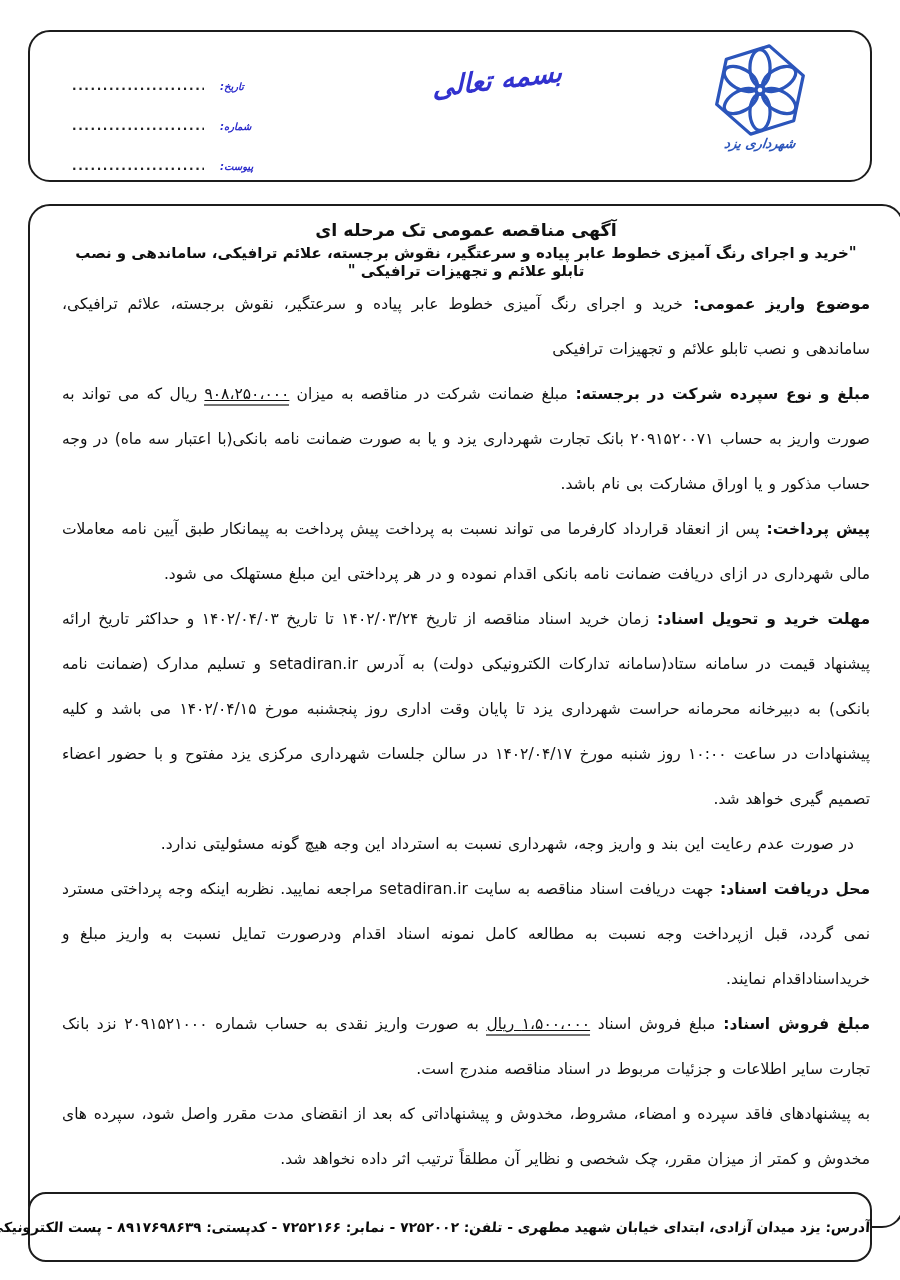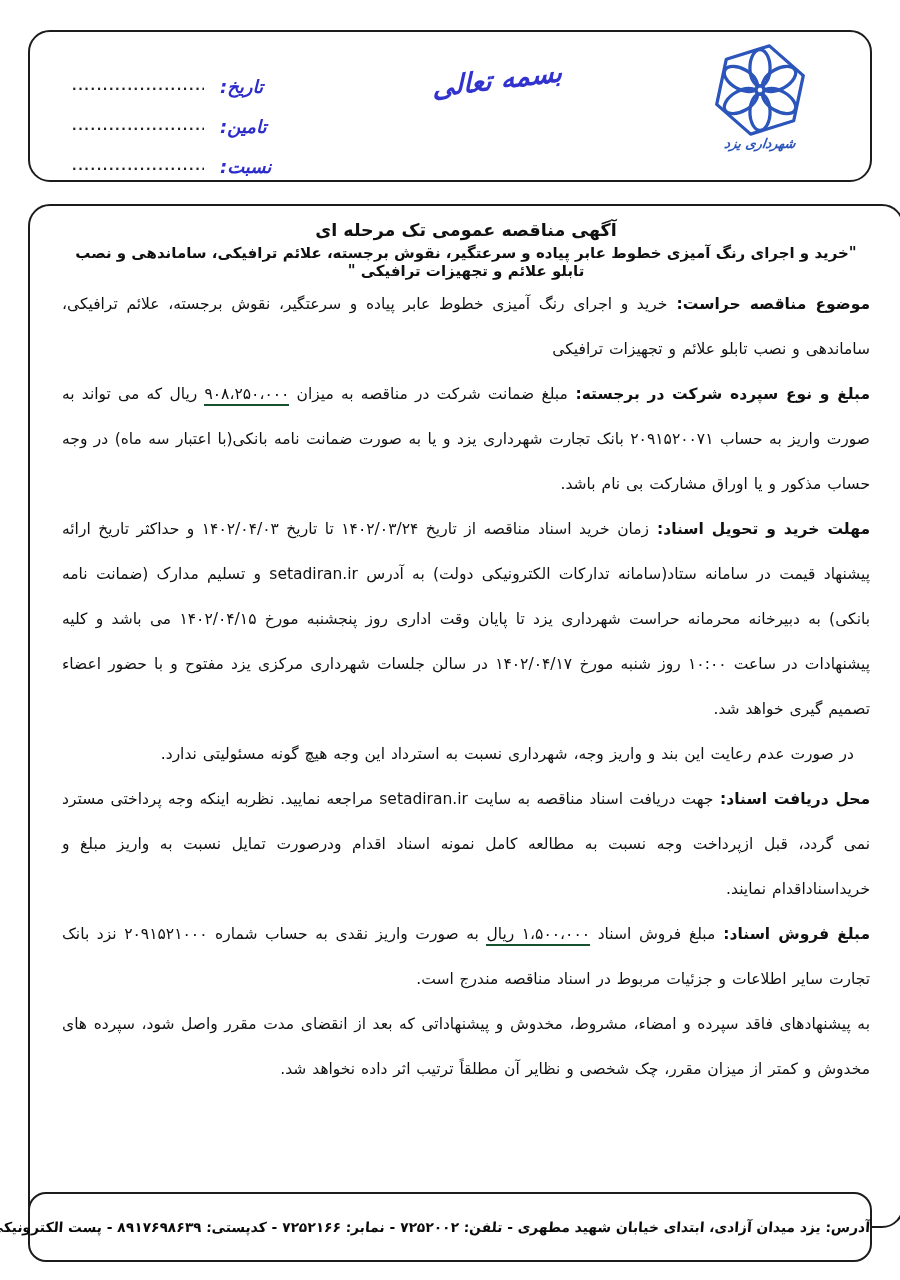--- a/index.html
+++ b/index.html
@@ -7,42 +7,42 @@
     position:relative;width:900px;height:1280px;background:#ffffff;overflow:hidden;
     font-family:"DejaVu Sans",sans-serif;color:#111;
   }
   .box{position:absolute;border:2px solid #1c1c1c;border-radius:22px;background:#fff;}
 
   
   .letterhead{left:28px;top:30px;width:840px;height:148px;}
   .fields{position:absolute;left:42px;top:34px;width:230px;}
   .field-row{display:flex;align-items:center;gap:16px;height:40px;}
   .dots{font-size:12px;font-weight:bold;letter-spacing:1.6px;color:#222;white-space:nowrap;overflow:hidden;width:132px;}
-  .field-label{font-size:18px;font-weight:bold;font-style:italic;color:#2d2dcc;direction:rtl;}
+  .field-label{font-size:10px;font-weight:bold;font-style:italic;color:#2d2dcc;direction:rtl;}
   .bismillah{
     position:absolute;left:402px;top:32px;font-size:27px;font-weight:bold;font-style:italic;
     color:#3232cf;direction:rtl;transform:rotate(-7deg) skewX(-6deg);
   }
   .logo{position:absolute;right:58px;top:10px;width:104px;text-align:center;}
   .logo svg{display:block;margin:0 auto;}
   .logo-caption{font-size:13px;font-weight:bold;font-style:italic;color:#2b55bb;direction:rtl;transform:skewX(-8deg);margin-top:-2px;}
 
   
   .notice{left:28px;top:204px;width:840px;height:988px;padding:16px;}
   .notice-inner{position:absolute;left:32px;right:32px;top:8px;}
   .notice-title{text-align:center;font-size:17.5px;font-weight:bold;direction:rtl;margin:6px 0 4px 0;}
   .notice-subtitle{text-align:center;font-size:15px;font-weight:bold;direction:rtl;margin:0 0 2px 0;}
   .paras{direction:rtl;}
   .para{
     margin:0;font-size:15.5px;line-height:45px;text-align:justify;text-align-last:right;
     direction:rtl;word-spacing:1px;
   }
   .para.indent{padding-right:16px;}
   .lbl{font-weight:bold;}
-  .und{border-bottom:2px solid #14532d;padding-bottom:1px;}
+  .und{border-bottom:2px solid #737373;padding-bottom:1px;text-decoration:underline;}
   .signature-row{
     position:absolute;left:30px;right:30px;bottom:4px;border-bottom:3px solid #111;
     direction:rtl;text-align:left;padding:0 0 2px 0;
   }
   .signature-text{font-size:10px;font-weight:bold;padding-left:38px;display:inline-block;}
 
   
   .footer{left:28px;top:1192px;width:840px;height:66px;border-radius:18px;}
   .footer-line{
     position:absolute;left:0;right:0;top:50%;transform:translateY(-50%) skewX(-4deg);
@@ -55,25 +55,25 @@
 <div class="page">
 
   <div class="box letterhead">
     <div class="fields">
       <div class="field-row">
         <span class="dots">....................................</span>
         <span class="field-label">تاریخ:</span>
       </div>
       <div class="field-row">
         <span class="dots">....................................</span>
-        <span class="field-label">تامین:</span>
+        <span class="field-label">شماره:</span>
       </div>
       <div class="field-row">
         <span class="dots">....................................</span>
-        <span class="field-label">نسبت:</span>
+        <span class="field-label">پیوست:</span>
       </div>
     </div>
 
     <div class="bismillah">بسمه تعالی</div>
 
     <div class="logo">
       <span>
         <svg width="96" height="96" viewBox="0 0 100 100">
           <g fill="none" stroke="#2b55bb" stroke-width="3.4" stroke-linejoin="round">
             <polygon points="50,3 91,26 91,74 50,97 9,74 9,26" transform="rotate(12 50 50)"></polygon>
@@ -91,22 +91,23 @@
       </span>
       <div class="logo-caption">شهرداری یزد</div>
     </div>
   </div>
 
   <div class="box notice">
     <div class="notice-inner">
       <div class="notice-title">آگهی مناقصه عمومی تک مرحله ای</div>
       <div class="notice-subtitle">"خرید و اجرای رنگ آمیزی خطوط عابر پیاده و سرعتگیر، نقوش برجسته، علائم ترافیکی، ساماندهی و نصب تابلو علائم و تجهیزات ترافیکی "</div>
       <div class="paras">
-          <p class="para"><span class="lbl">موضوع مناقصه حراست: </span><span>خرید و اجرای رنگ آمیزی خطوط عابر پیاده و سرعتگیر، نقوش برجسته، علائم ترافیکی، ساماندهی و نصب تابلو علائم و تجهیزات ترافیکی</span></p>
+          <p class="para"><span class="lbl">موضوع واریز عمومی: </span><span>خرید و اجرای رنگ آمیزی خطوط عابر پیاده و سرعتگیر، نقوش برجسته، علائم ترافیکی، ساماندهی و نصب تابلو علائم و تجهیزات ترافیکی</span></p>
           <p class="para"><span class="lbl">مبلغ و نوع سپرده شرکت در برجسته: </span><span>مبلغ ضمانت شرکت در مناقصه به میزان </span><span class="und">۹۰۸،۲۵۰،۰۰۰</span><span> ریال که می تواند به صورت واریز به حساب ۲۰۹۱۵۲۰۰۷۱ بانک تجارت شهرداری یزد و یا به صورت ضمانت نامه بانکی(با اعتبار سه ماه) در وجه حساب مذکور و یا اوراق مشارکت بی نام باشد.</span></p>
+          <p class="para"><span class="lbl">پیش پرداخت: </span><span>پس از انعقاد قرارداد کارفرما می تواند نسبت به پرداخت پیش پرداخت به پیمانکار طبق آیین نامه معاملات مالی شهرداری در ازای دریافت ضمانت نامه بانکی اقدام نموده و در هر پرداختی این مبلغ مستهلک می شود.</span></p>
           <p class="para"><span class="lbl">مهلت خرید و تحویل اسناد: </span><span>زمان خرید اسناد مناقصه از تاریخ ۱۴۰۲/۰۳/۲۴ تا تاریخ ۱۴۰۲/۰۴/۰۳ و حداکثر تاریخ ارائه پیشنهاد قیمت در سامانه ستاد(سامانه تدارکات الکترونیکی دولت) به آدرس setadiran.ir و تسلیم مدارک (ضمانت نامه بانکی) به دبیرخانه محرمانه حراست شهرداری یزد تا پایان وقت اداری روز پنجشنبه مورخ ۱۴۰۲/۰۴/۱۵ می باشد و کلیه پیشنهادات در ساعت ۱۰:۰۰ روز شنبه مورخ ۱۴۰۲/۰۴/۱۷ در سالن جلسات شهرداری مرکزی یزد مفتوح و با حضور اعضاء تصمیم گیری خواهد شد.</span></p>
           <p class="para indent"><span>در صورت عدم رعایت این بند و واریز وجه، شهرداری نسبت به استرداد این وجه هیچ گونه مسئولیتی ندارد.</span></p>
           <p class="para"><span class="lbl">محل دریافت اسناد: </span><span>جهت دریافت اسناد مناقصه به سایت setadiran.ir مراجعه نمایید. نظربه اینکه وجه پرداختی مسترد نمی گردد، قبل ازپرداخت وجه نسبت به مطالعه کامل نمونه اسناد اقدام ودرصورت تمایل نسبت به واریز مبلغ و خریداسناداقدام نمایند.</span></p>
           <p class="para"><span class="lbl">مبلغ فروش اسناد: </span><span>مبلغ فروش اسناد </span><span class="und">۱،۵۰۰،۰۰۰ ریال</span><span> به صورت واریز نقدی به حساب شماره ۲۰۹۱۵۲۱۰۰۰ نزد بانک تجارت سایر اطلاعات و جزئیات مربوط در اسناد مناقصه مندرج است.</span></p>
           <p class="para"><span>به پیشنهادهای فاقد سپرده و امضاء، مشروط، مخدوش و پیشنهاداتی که بعد از انقضای مدت مقرر واصل شود، سپرده های مخدوش و کمتر از میزان مقرر، چک شخصی و نظایر آن مطلقاً ترتیب اثر داده نخواهد شد.</span></p>
         </div>
     </div>
     <div class="signature-row">
       <span class="signature-text">مدیریت ارتباطات و امور بین الملل شهرداری یزد</span>
     </div>

